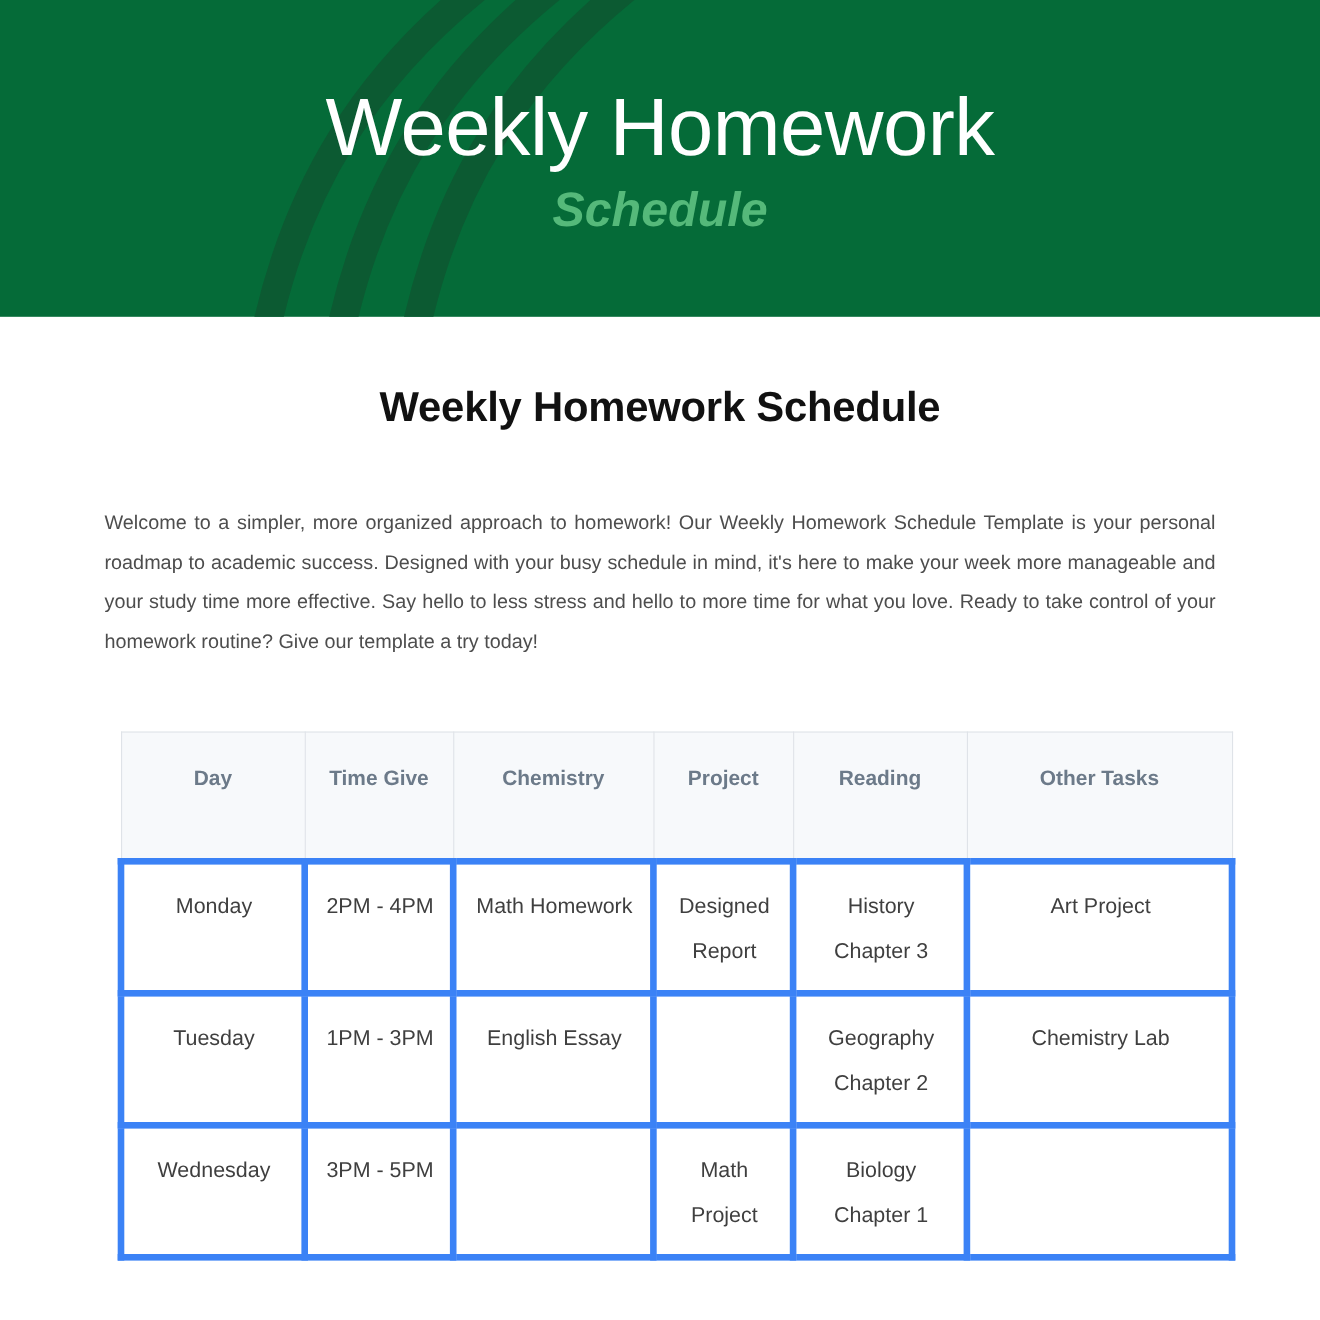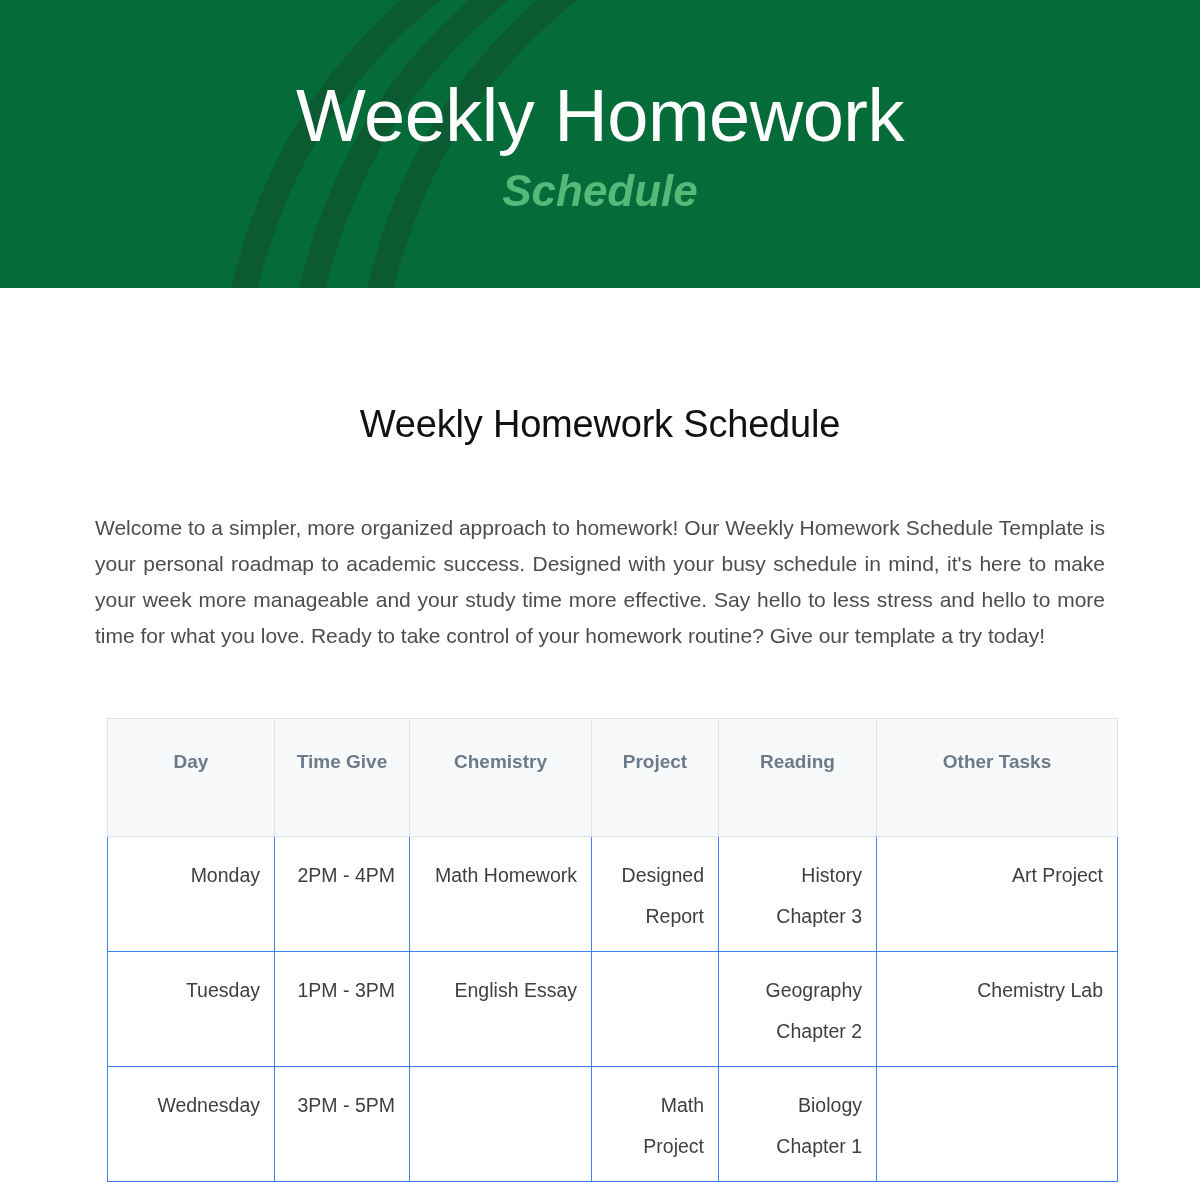--- a/index.html
+++ b/index.html
@@ -70,33 +70,33 @@
 
   
   .content {
     position: relative;
     width: 1200px;
     padding: 0 95px;
   }
 
   .doc-title {
     margin: 0;
-    padding-top: 114px;
+    padding-top: 61px;
     text-align: center;
     font-size: 38px;
     line-height: 1.2;
-    font-weight: 400;
+    font-weight: 700;
     color: #111111;
     letter-spacing: -0.2px;
   }
 
   .intro {
     margin: 0;
     padding-top: 62px;
-    font-size: 21px;
+    font-size: 18px;
     line-height: 36px;
     color: #4d4d4d;
     text-align: justify;
     text-justify: inter-word;
   }
 
   
   .schedule-wrap {
     padding-top: 64px;
     padding-left: 12px;
@@ -120,26 +120,26 @@
     color: #6c7a89;
     font-size: 19px;
     line-height: 41px;
     font-weight: 700;
     text-align: center;
     vertical-align: top;
     height: 118px;
     padding: 22px 14px 14px 14px;
   }
   table.schedule tbody td {
-    border: 1px solid #3b82f6;
+    border: 6px solid #3b82f6;
     color: #3f3f3f;
     font-size: 19.5px;
     line-height: 41px;
     font-weight: 400;
-    text-align: right;
+    text-align: center;
     vertical-align: top;
     height: 110px;
     padding: 18px 14px 14px 16px;
     background: #ffffff;
   }
 </style>
 </head>
 <body>
 
 <div class="page">

